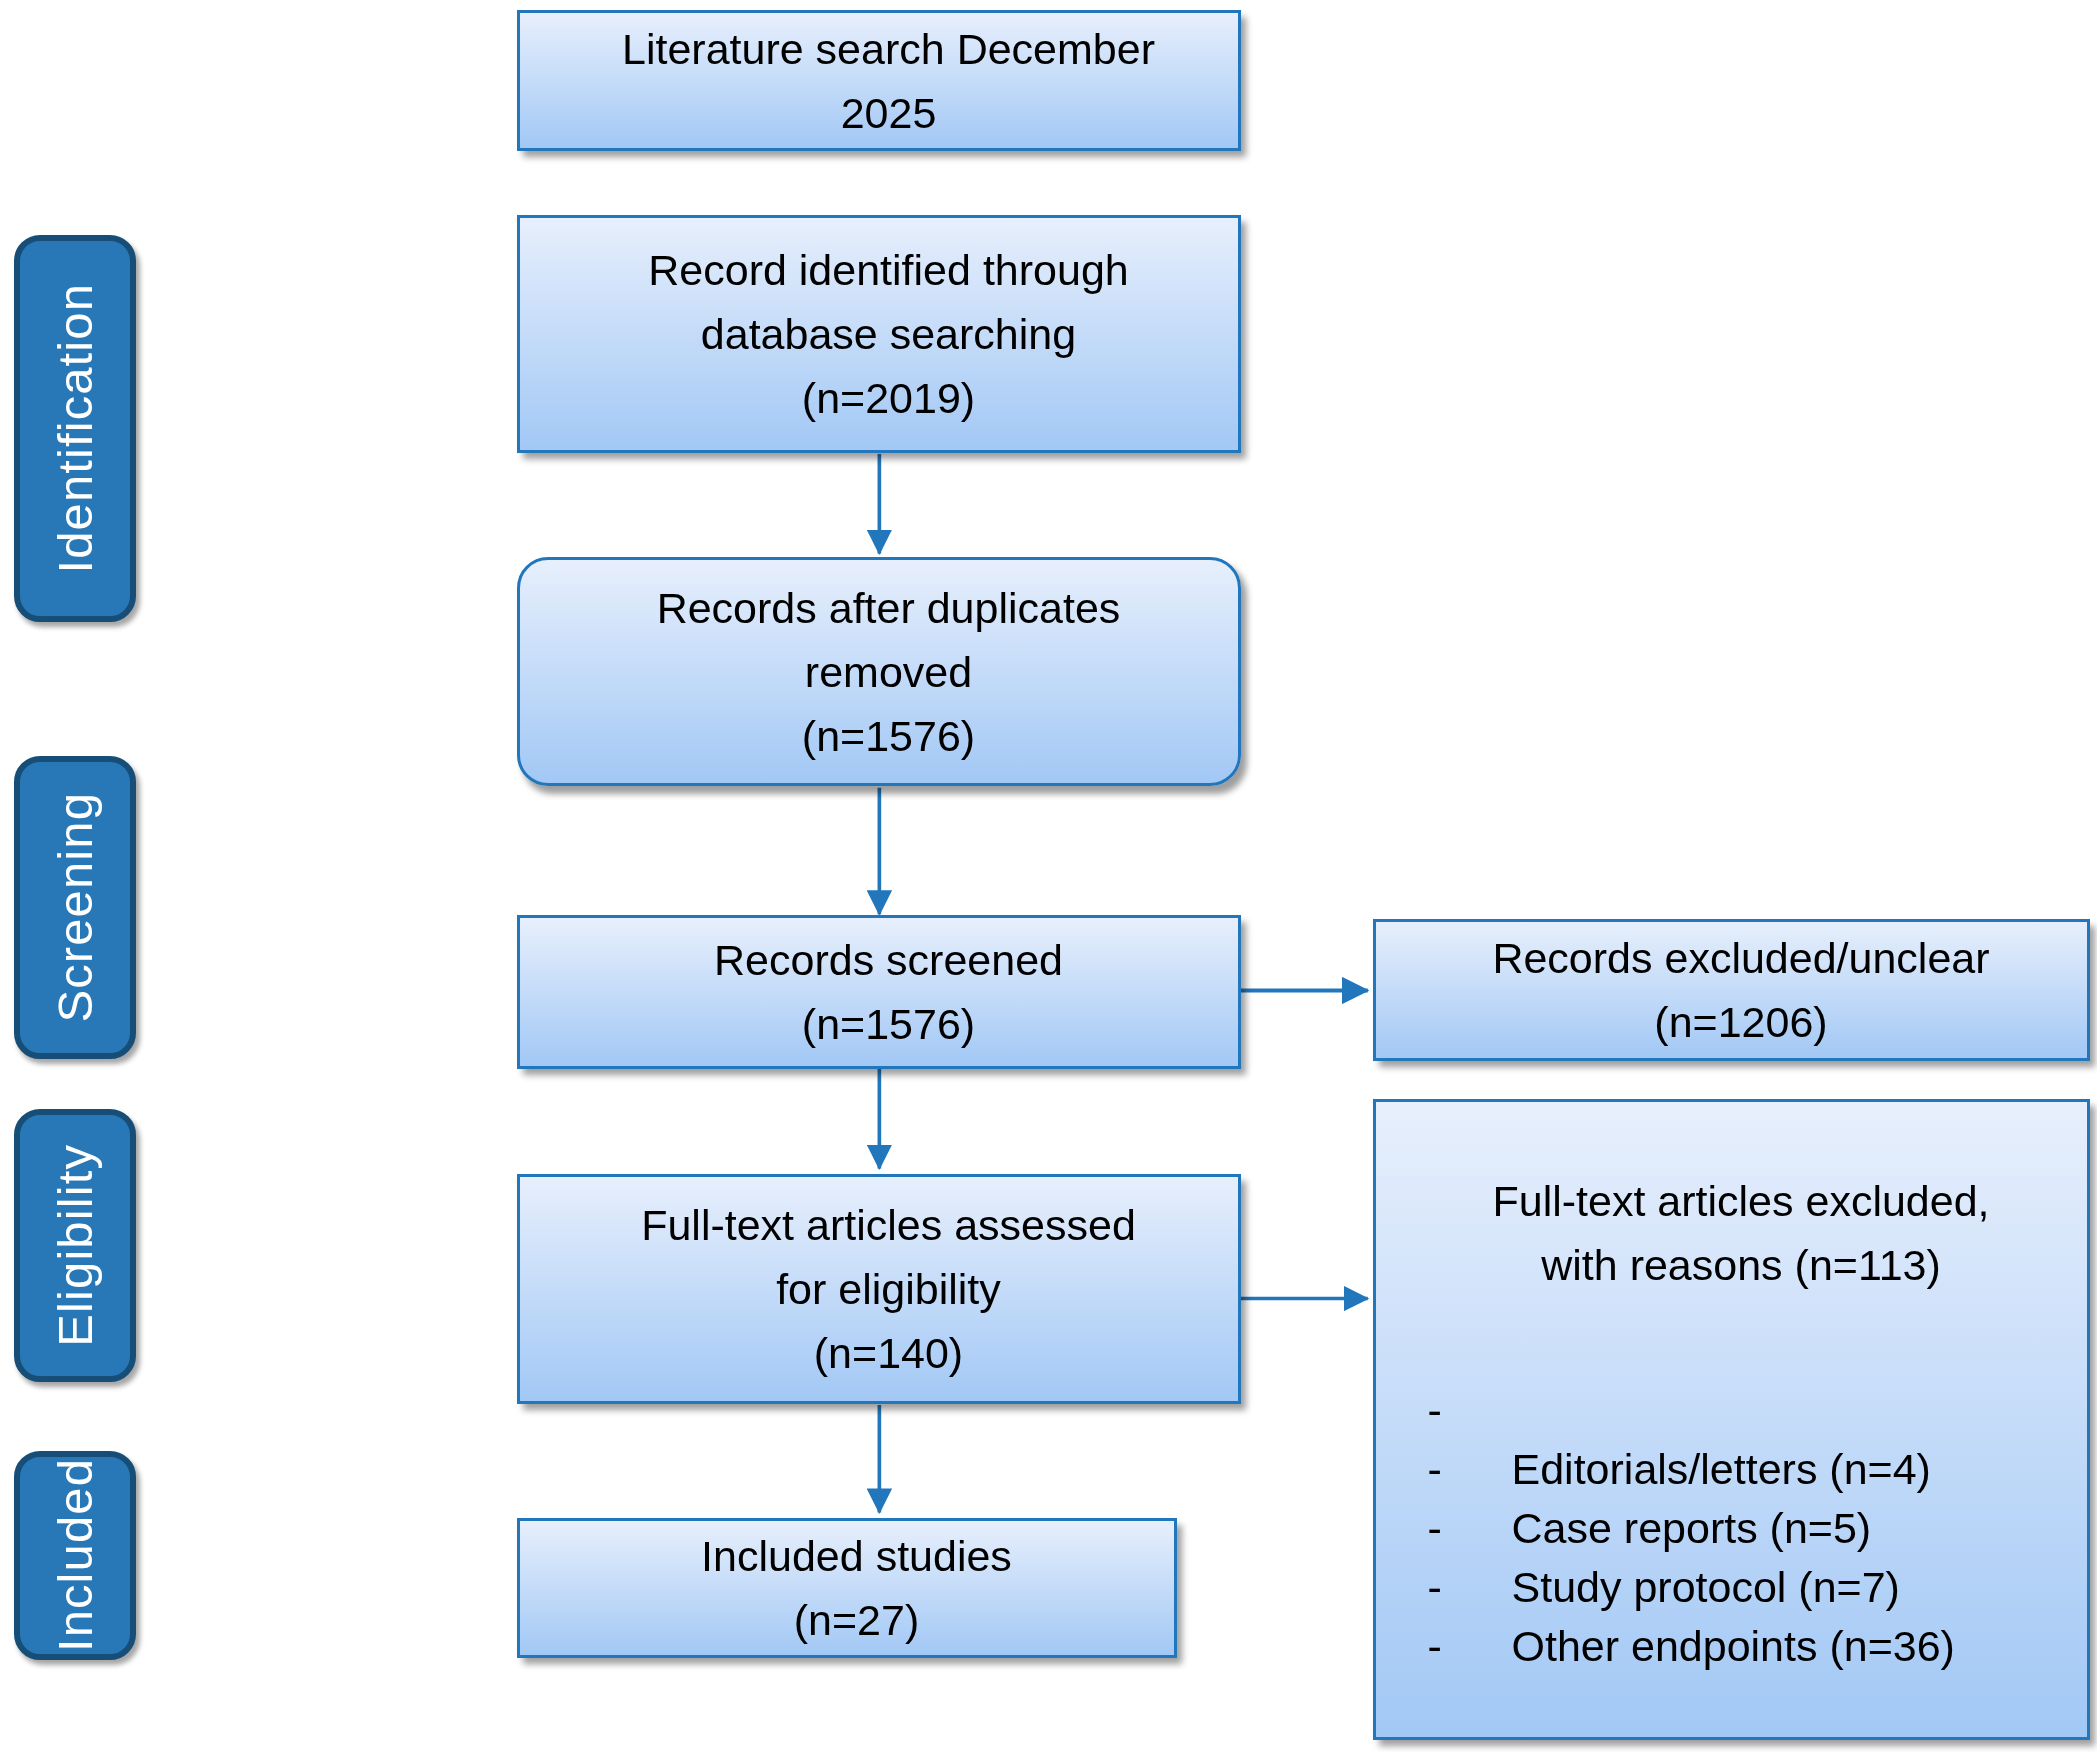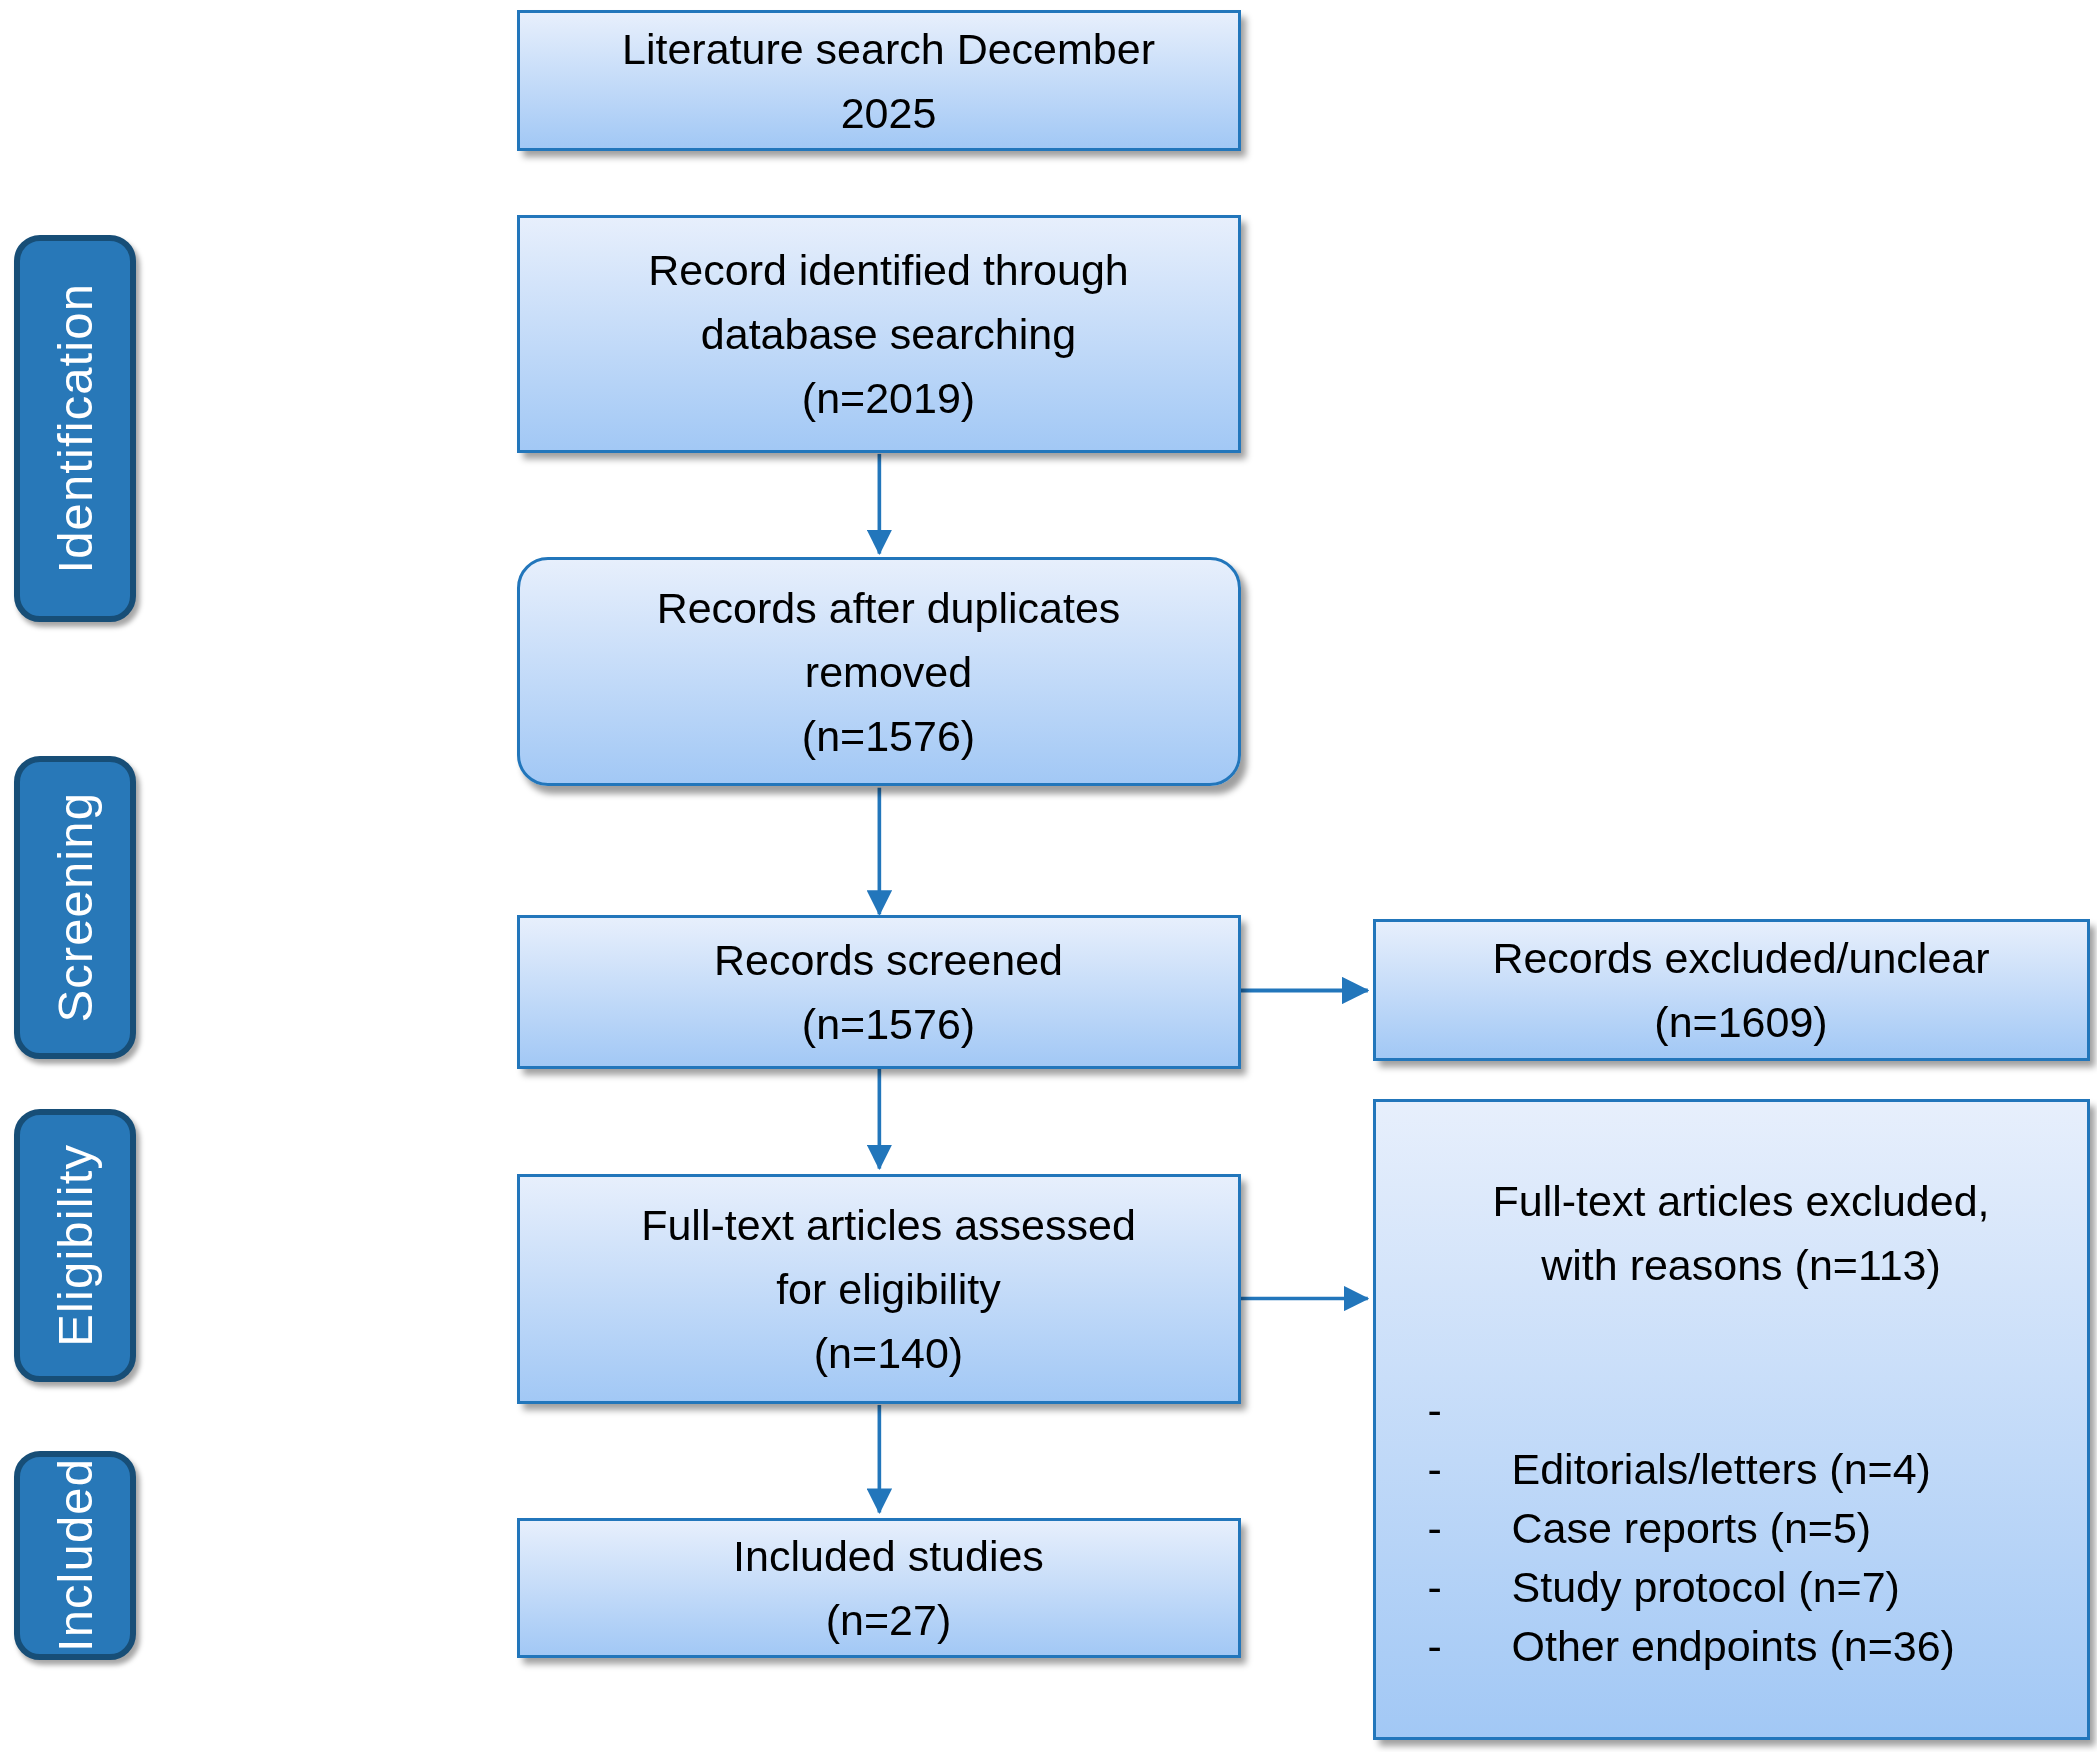--- a/index.html
+++ b/index.html
@@ -113,28 +113,28 @@
     <div class="line">Records screened</div>
     <div class="line">(n=1576)</div>
   </div>
 
   <div class="flow-box" style="left:517px;top:1174px;width:724px;height:230px;">
     <div class="line">Full-text articles assessed</div>
     <div class="line">for eligibility</div>
     <div class="line">(n=140)</div>
   </div>
 
-  <div class="flow-box" style="left:517px;top:1518px;width:724px;height:140px;">
+  <div class="flow-box" style="left:517px;top:1518px;width:660px;height:140px;">
     <div class="line">Included studies</div>
     <div class="line">(n=27)</div>
   </div>
 
   <div class="flow-box" style="left:1373px;top:919px;width:717px;height:142px;">
     <div class="line">Records excluded/unclear</div>
-    <div class="line">(n=1609)</div>
+    <div class="line">(n=1206)</div>
   </div>
 
   <div class="flow-box top-anchored" style="left:1373px;top:1099px;width:717px;height:641px;">
     <div class="line">Full-text articles excluded,</div>
     <div class="line">with reasons (n=113)</div>
     <div class="reason-list">
       <div class="reason-row">
         <span class="reason-marker">-</span>
       </div>
       <div class="reason-row">

